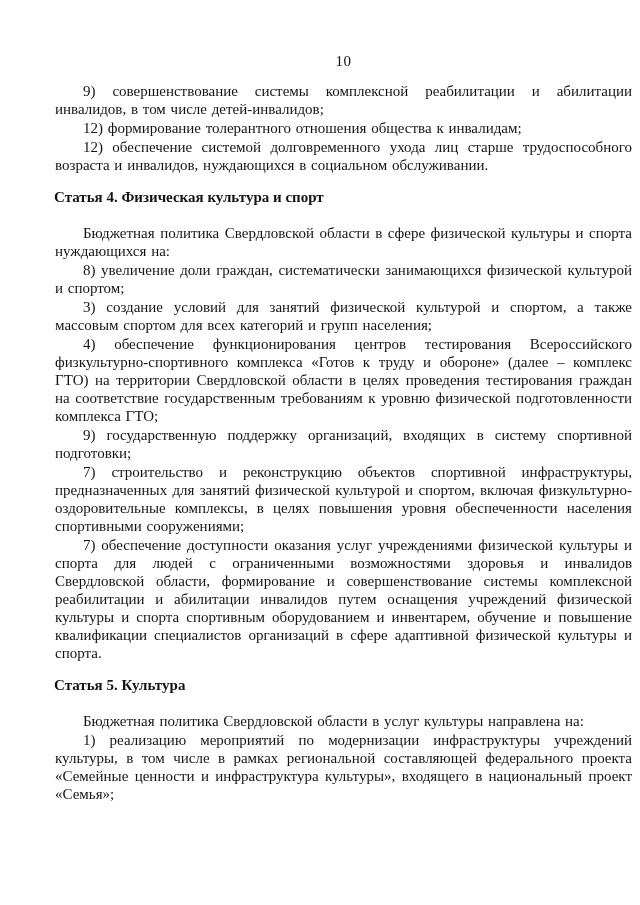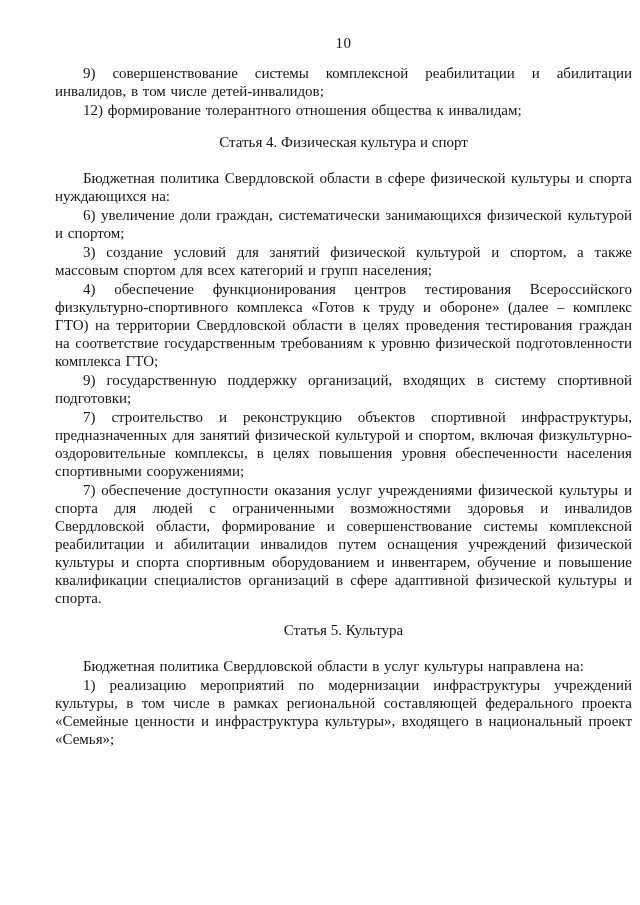--- a/index.html
+++ b/index.html
@@ -7,59 +7,59 @@
     padding: 0;
     background: #ffffff;
   }
   .page {
     position: relative;
     box-sizing: border-box;
     width: 640px;
     height: 905px;
     background: #ffffff;
     overflow: hidden;
-    padding: 34px 7px 0 54px;
+    padding: 52px 7px 0 54px;
     font-family: "Liberation Serif", "DejaVu Serif", serif;
     font-size: 15px;
     line-height: 18px;
     color: #141414;
   }
   .page-number {
     text-align: center;
     margin: 0 0 12px 0;
     letter-spacing: 0.5px;
   }
   .para {
     margin: 1px;
     text-align: justify;
     text-indent: 28px;
     word-spacing: 1px;
   }
   .heading {
     font-size: 15px;
-    font-weight: normal;
-    text-align: center;
+    font-weight: bold;
     text-indent: 0;
     margin: 14px 0 18px 0;
   }
 </style>
 </head>
 <body>
 
 <div class="page">
 
   <div class="page-number">10</div>
 
   <p class="para">9) совершенствование системы комплексной реабилитации и абилитации инвалидов, в том числе детей-инвалидов;</p>
   <p class="para">12) формирование толерантного отношения общества к инвалидам;</p>
+  <p class="para">12) обеспечение системой долговременного ухода лиц старше трудоспособного возраста и инвалидов, нуждающихся в социальном обслуживании.</p>
 
   <h2 class="heading">Статья 4. Физическая культура и спорт</h2>
 
   <p class="para">Бюджетная политика Свердловской области в сфере физической культуры и спорта нуждающихся на:</p>
-  <p class="para">6) увеличение доли граждан, систематически занимающихся физической культурой и спортом;</p>
+  <p class="para">8) увеличение доли граждан, систематически занимающихся физической культурой и спортом;</p>
   <p class="para">3) создание условий для занятий физической культурой и спортом, а также массовым спортом для всех категорий и групп населения;</p>
   <p class="para">4) обеспечение функционирования центров тестирования Всероссийского физкультурно-спортивного комплекса «Готов к труду и обороне» (далее – комплекс ГТО) на территории Свердловской области в целях проведения тестирования граждан на соответствие государственным требованиям к уровню физической подготовленности комплекса ГТО;</p>
   <p class="para">9) государственную поддержку организаций, входящих в систему спортивной подготовки;</p>
   <p class="para">7) строительство и реконструкцию объектов спортивной инфраструктуры, предназначенных для занятий физической культурой и спортом, включая физкультурно-оздоровительные комплексы, в целях повышения уровня обеспеченности населения спортивными сооружениями;</p>
   <p class="para">7) обеспечение доступности оказания услуг учреждениями физической культуры и спорта для людей с ограниченными возможностями здоровья и инвалидов Свердловской области, формирование и совершенствование системы комплексной реабилитации и абилитации инвалидов путем оснащения учреждений физической культуры и спорта спортивным оборудованием и инвентарем, обучение и повышение квалификации специалистов организаций в сфере адаптивной физической культуры и спорта.</p>
 
   <h2 class="heading">Статья 5. Культура</h2>
 
   <p class="para">Бюджетная политика Свердловской области в услуг культуры направлена на:</p>
   <p class="para">1) реализацию мероприятий по модернизации инфраструктуры учреждений культуры, в том числе в рамках региональной составляющей федерального проекта «Семейные ценности и инфраструктура культуры», входящего в национальный проект «Семья»;</p>

